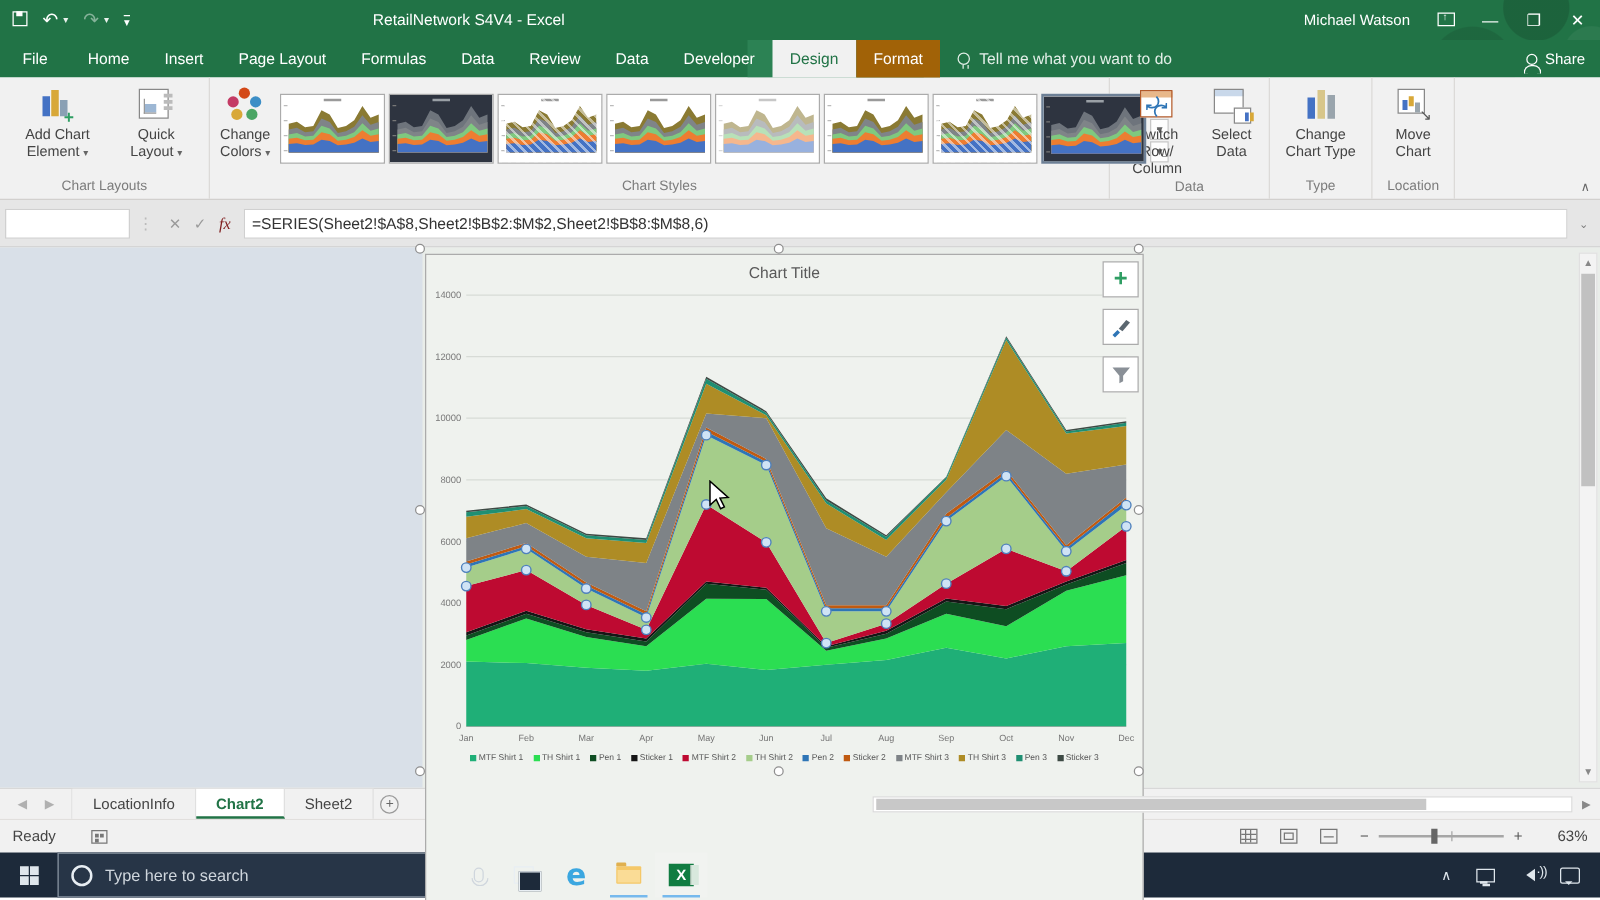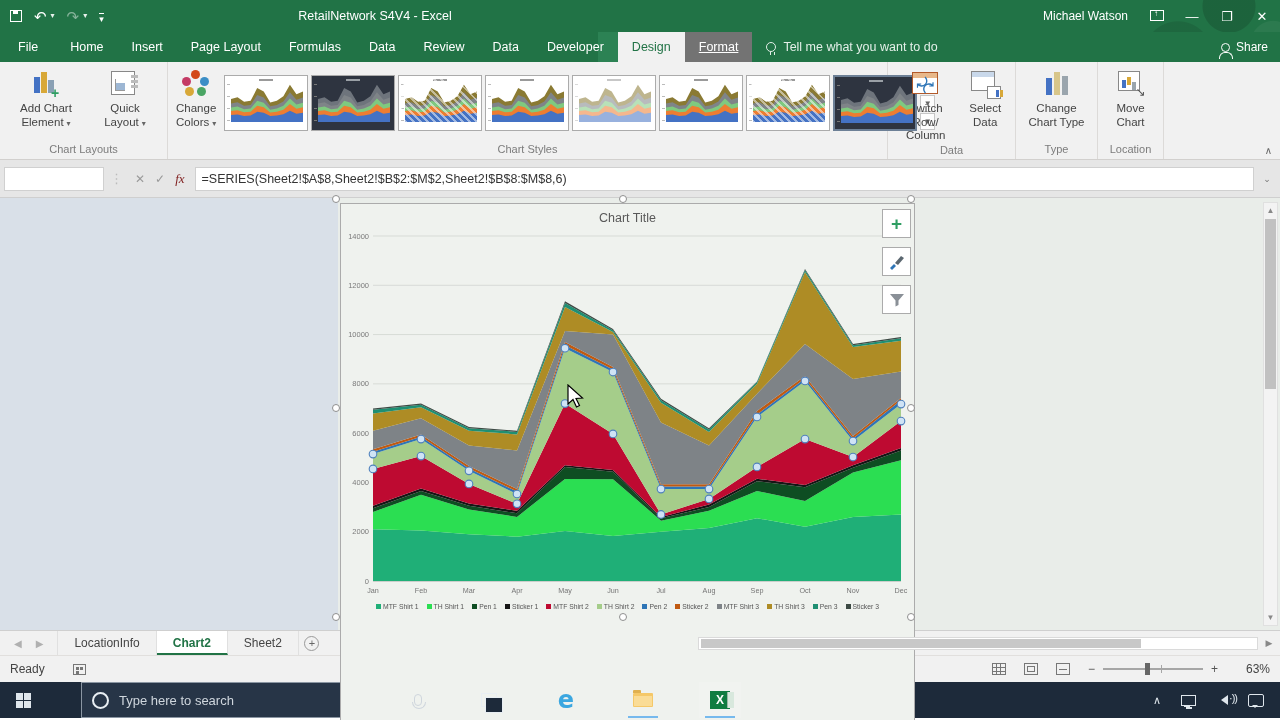--- a/index.html
+++ b/index.html
@@ -151,21 +151,21 @@
   .viewicn.grid:after{content:"";position:absolute;left:0;top:3px;width:100%;height:1.2px;background:#777;box-shadow:0 4px 0 #777;}
   .viewicn.pl:before{content:"";position:absolute;left:2px;top:2px;right:2px;bottom:2px;border:1px solid #777;}
   .viewicn.pb:before{content:"";position:absolute;left:2px;top:5px;right:2px;height:1.2px;background:#777;}
   .zoomer { display:flex; align-items:center; gap:8px; color:#555; }
   .ztrack { width:100px; height:2px; background:#a6a6a6; position:relative; }
   .zthumb { position:absolute; left:42px; top:-5px; width:5px; height:12px; background:#666; }
   .ztick { position:absolute; left:58px; top:-3px; width:1px; height:8px; background:#a6a6a6; }
   .zpct { width:34px; text-align:right; color:#444; }
 
   
-  .taskbar { height:36px; background:#1d2a3a; display:flex; align-items:stretch; color:#e8e8e8;gap:35px; }
+  .taskbar { height:36px; background:#1d2a3a; display:flex; align-items:stretch; color:#e8e8e8; }
   .startbtn { width:46px; display:flex; align-items:center; justify-content:center; }
   .winlogo { width:15px; height:15px; display:grid; grid-template-columns:7px 7px; grid-template-rows:7px 7px; gap:1px; }
   .winlogo i { background:#dfe6ec; }
   .searchbox { width:352px; margin:0; background:#273547; border:1px solid #8b96a3; display:flex; align-items:center; padding:0 10px; gap:10px; color:#cfd6dd; font-size:13px; }
   .cortana { width:17px; height:17px; border:2px solid #e8eef3; border-radius:50%; }
   .micicn { margin-left:auto; width:8px; height:12px; border:1.3px solid #cfd6dd; border-radius:4px; position:relative; }
   .micicn:after { content:""; position:absolute; left:-3px; bottom:-4px; width:12px; height:6px; border:1.3px solid #cfd6dd; border-top:none; border-radius:0 0 7px 7px; }
   .tbicon { width:42px; display:flex; align-items:center; justify-content:center; position:relative; }
   .tbicon.open:after { content:""; position:absolute; bottom:0; left:6px; right:6px; height:2px; background:#76b9ed; }
   .tbicon.activeapp { background:rgba(255,255,255,.14); }
@@ -219,21 +219,21 @@
     <div class="rtab" style="padding: 0px 18px;">File</div>
         <div class="rtab">Home</div>
         <div class="rtab">Insert</div>
         <div class="rtab">Page Layout</div>
         <div class="rtab">Formulas</div>
         <div class="rtab">Data</div>
         <div class="rtab">Review</div>
         <div class="rtab">Data</div>
         <div class="rtab">Developer</div>
         <div class="rtab active">Design</div>
-        <div class="rtab" style="background: #737373; text-decoration: underline;">Format</div>
+        <div class="rtab" style="background: #a16207;">Format</div>
       </div>
     <div class="tellme">
       <span class="bulb"></span>
       <span>Tell me what you want to do</span>
     </div>
     <div class="share">
       <span class="person"></span>
       <span>Share</span>
     </div>
   </div>

